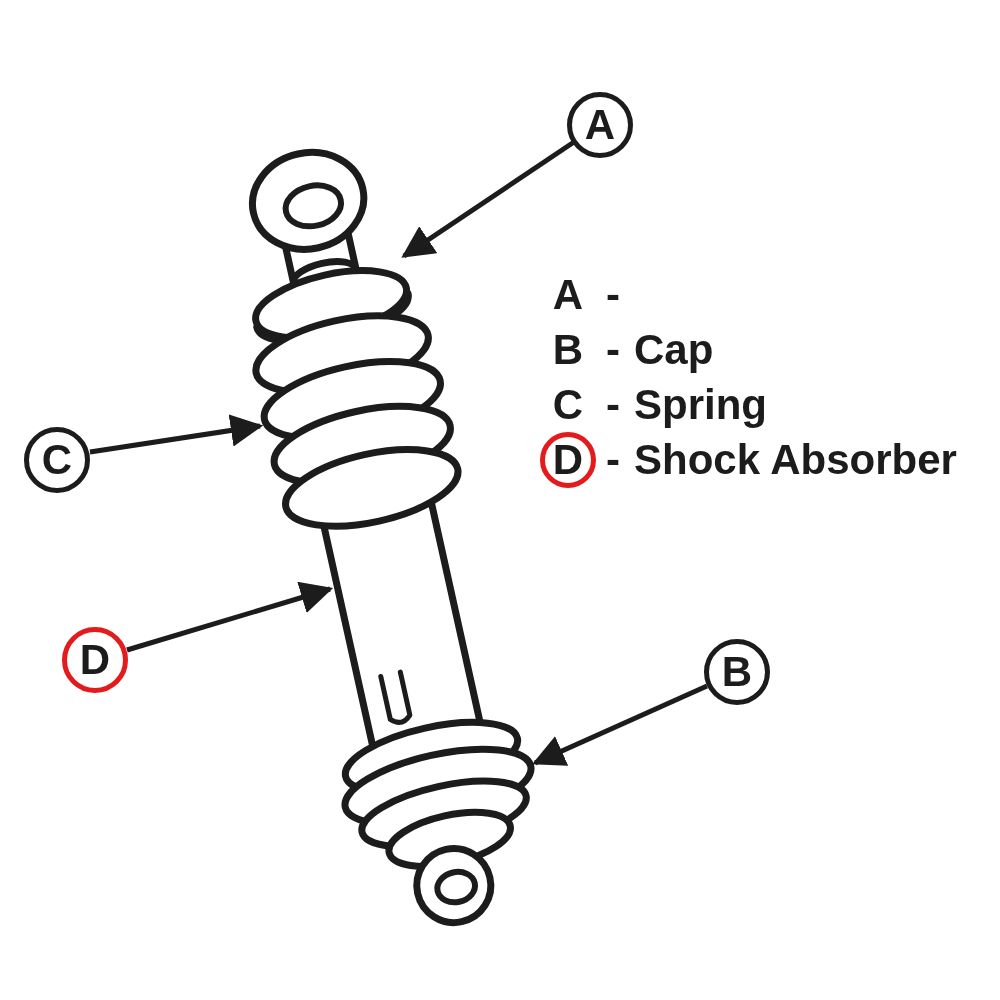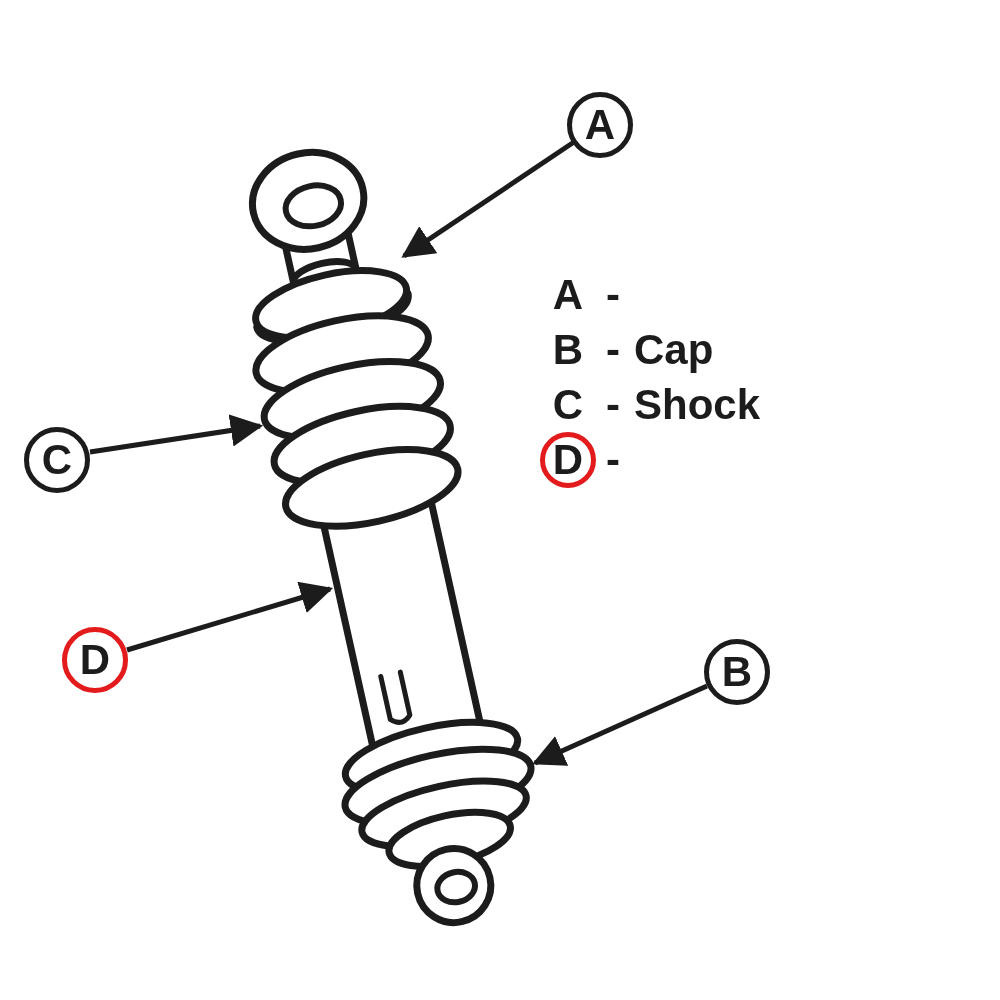--- a/index.html
+++ b/index.html
@@ -161,21 +161,22 @@
       <span class="legend-sep">-</span>
     </div>
     <div class="legend-row">
       <span class="legend-letter">B</span>
       <span class="legend-sep">-</span>
       <span class="legend-name">Cap</span>
     </div>
     <div class="legend-row">
       <span class="legend-letter">C</span>
       <span class="legend-sep">-</span>
-      <span class="legend-name">Shock</span>
+      <span class="legend-name">Spring</span>
     </div>
     <div class="legend-row">
       <span class="legend-letter circled">D</span>
       <span class="legend-sep">-</span>
+      <span class="legend-name">Shock Absorber</span>
     </div>
   </div>
 
 </div>
 
 </body></html>

